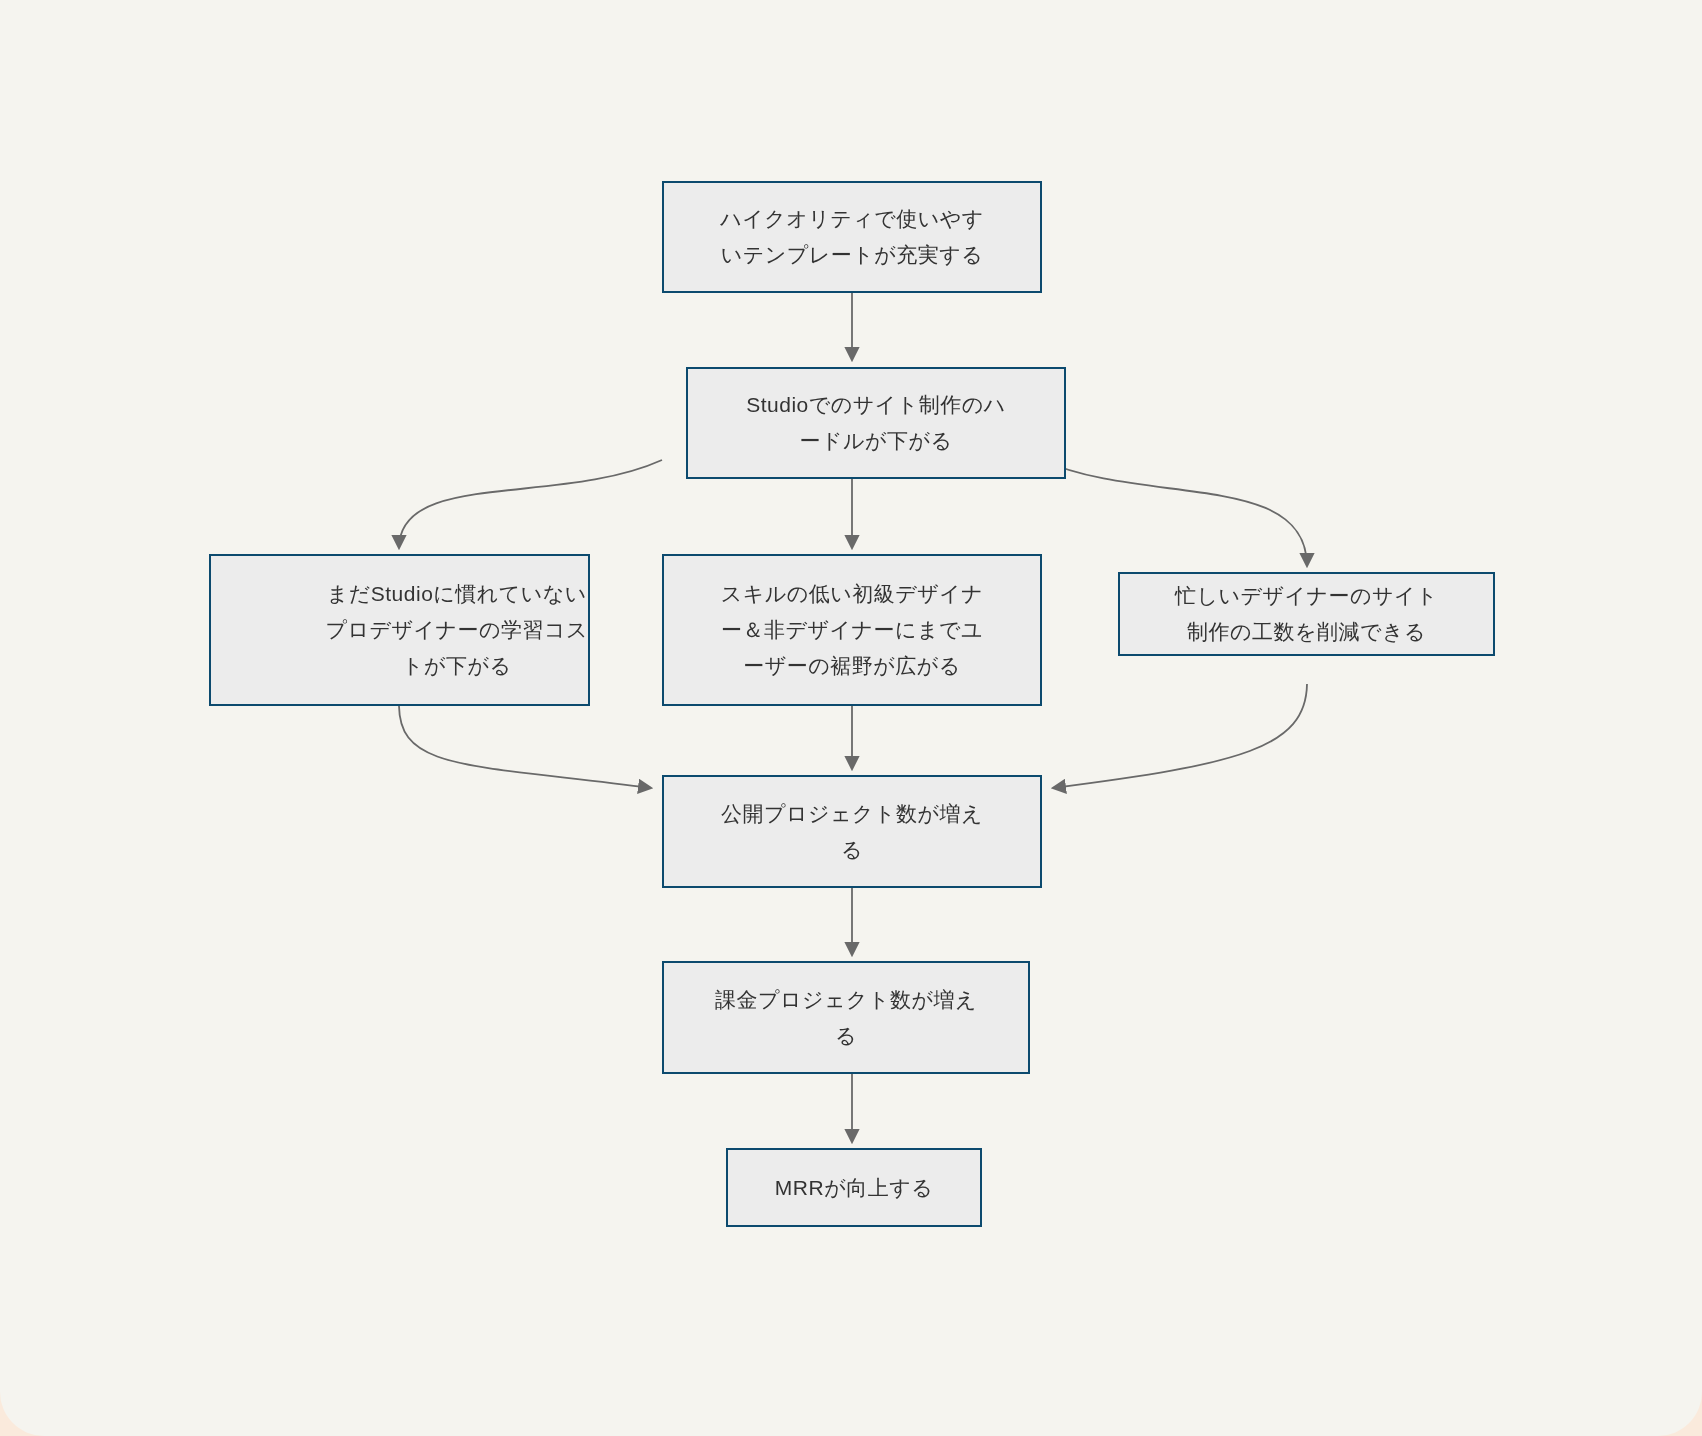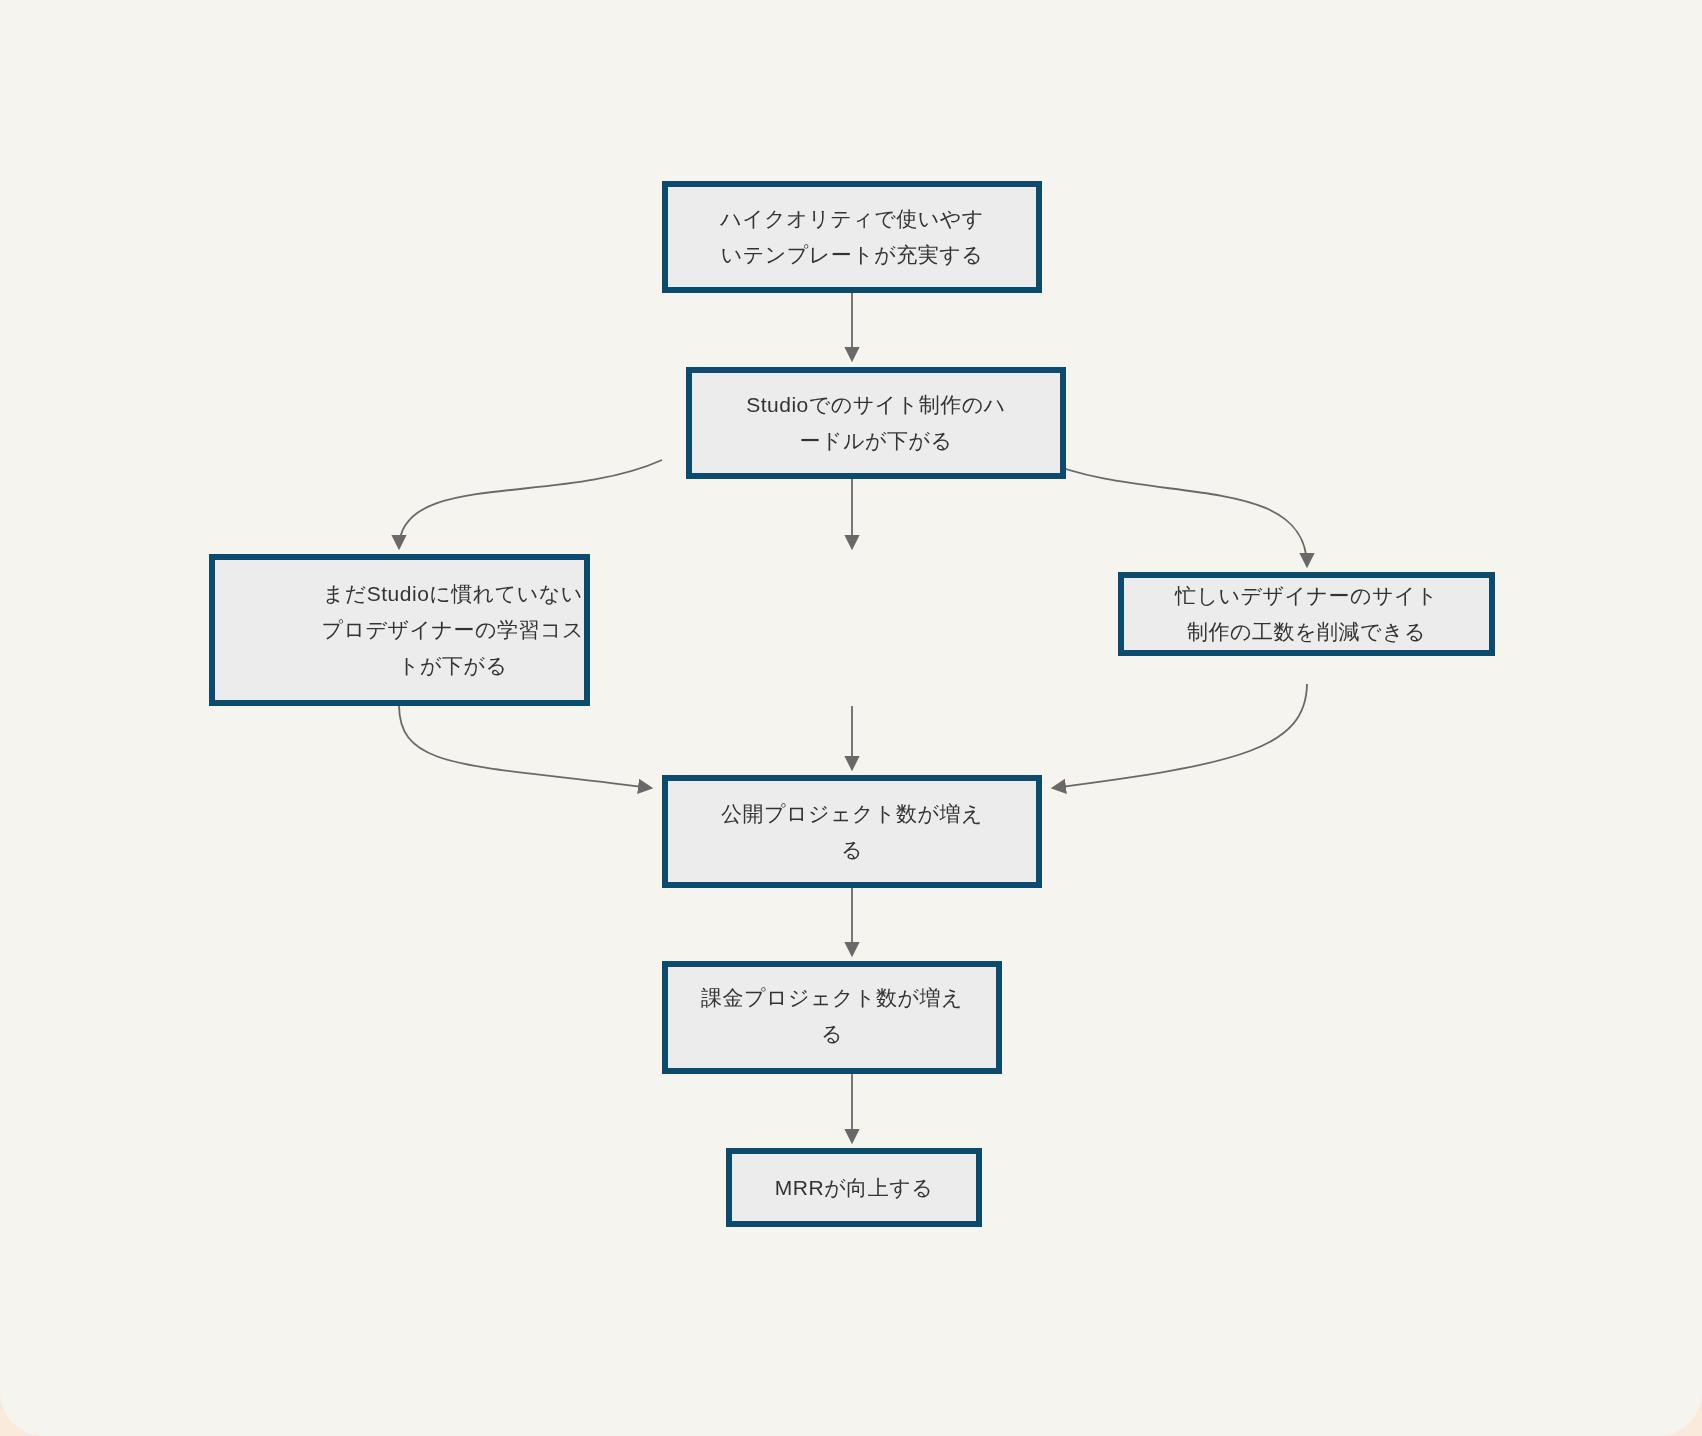--- a/index.html
+++ b/index.html
@@ -39,21 +39,21 @@
     position: absolute;
     left: 0;
     top: 0;
     width: 1702px;
     height: 1436px;
   }
   .node {
     position: absolute;
     box-sizing: border-box;
     background: #ececec;
-    border: 6px solid #0c4a6e;
+    border: 2px solid #0c4a6e;
     display: flex;
     align-items: center;
     justify-content: center;
   }
   .node .node-label {
     white-space: pre-line;
     text-align: center;
     color: #333333;
     font-size: 21px;
     line-height: 36px;
@@ -89,29 +89,34 @@
       </div>
       <div class="node" style="left: 662px; top: 367px; width: 380px; height: 112px; margin-left: 24px;">
         <div class="node-label">Studioでのサイト制作のハ
 ードルが下がる</div>
       </div>
       <div class="node" style="left: 209px; top: 554px; width: 381px; height: 152px; justify-content: flex-end;">
         <div class="node-label">まだStudioに慣れていない
 プロデザイナーの学習コス
 トが下がる</div>
       </div>
+      <div class="node" style="left: 662px; top: 554px; width: 380px; height: 152px;">
+        <div class="node-label">スキルの低い初級デザイナ
+ー＆非デザイナーにまでユ
+ーザーの裾野が広がる</div>
+      </div>
       <div class="node" style="left: 1118px; top: 572px; width: 377px; height: 84px;">
         <div class="node-label">忙しいデザイナーのサイト
 制作の工数を削減できる</div>
       </div>
       <div class="node" style="left: 662px; top: 775px; width: 380px; height: 113px;">
         <div class="node-label">公開プロジェクト数が増え
 る</div>
       </div>
-      <div class="node" style="left: 662px; top: 961px; width: 340px; height: 113px; font-family: Liberation Mono, monospace;">
+      <div class="node" style="left: 662px; top: 961px; width: 368px; height: 113px;">
         <div class="node-label">課金プロジェクト数が増え
 る</div>
       </div>
       <div class="node" style="left: 726px; top: 1148px; width: 256px; height: 79px;">
         <div class="node-label">MRRが向上する</div>
       </div>
     </div>
 </div>
 
 </body></html>

